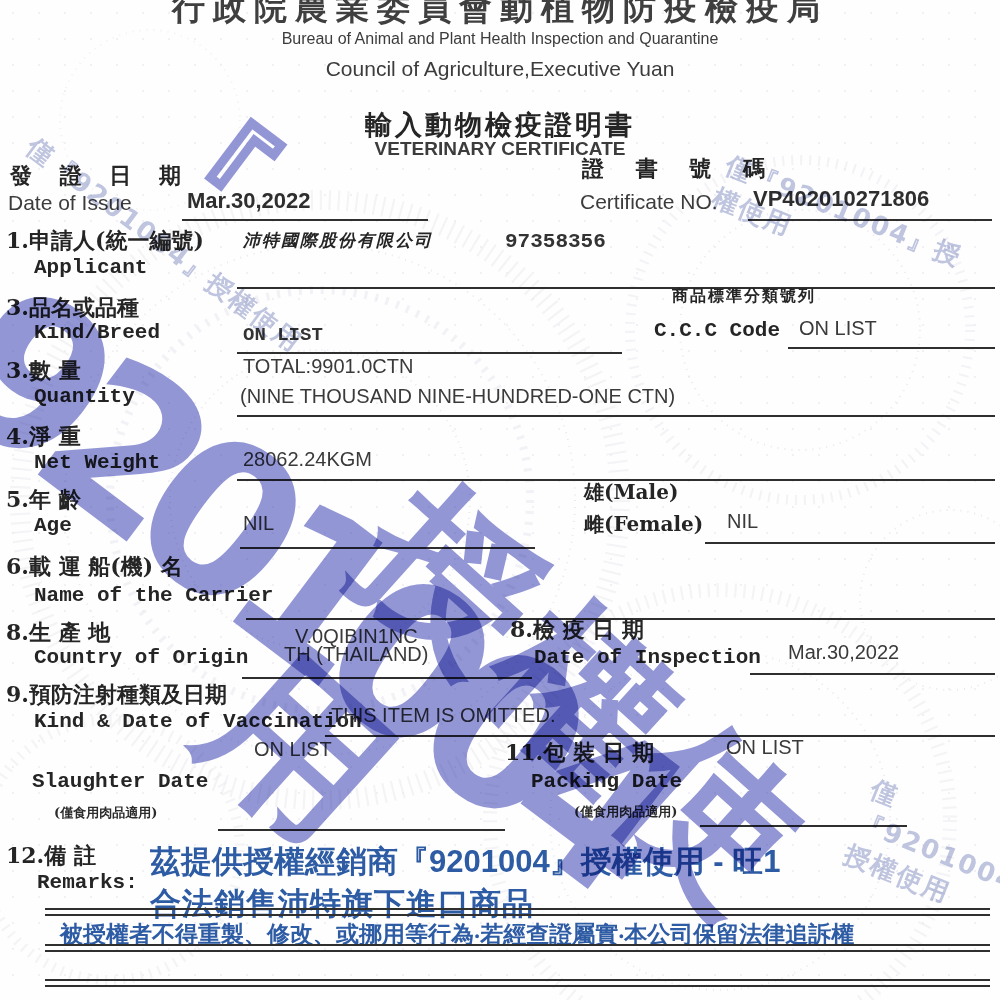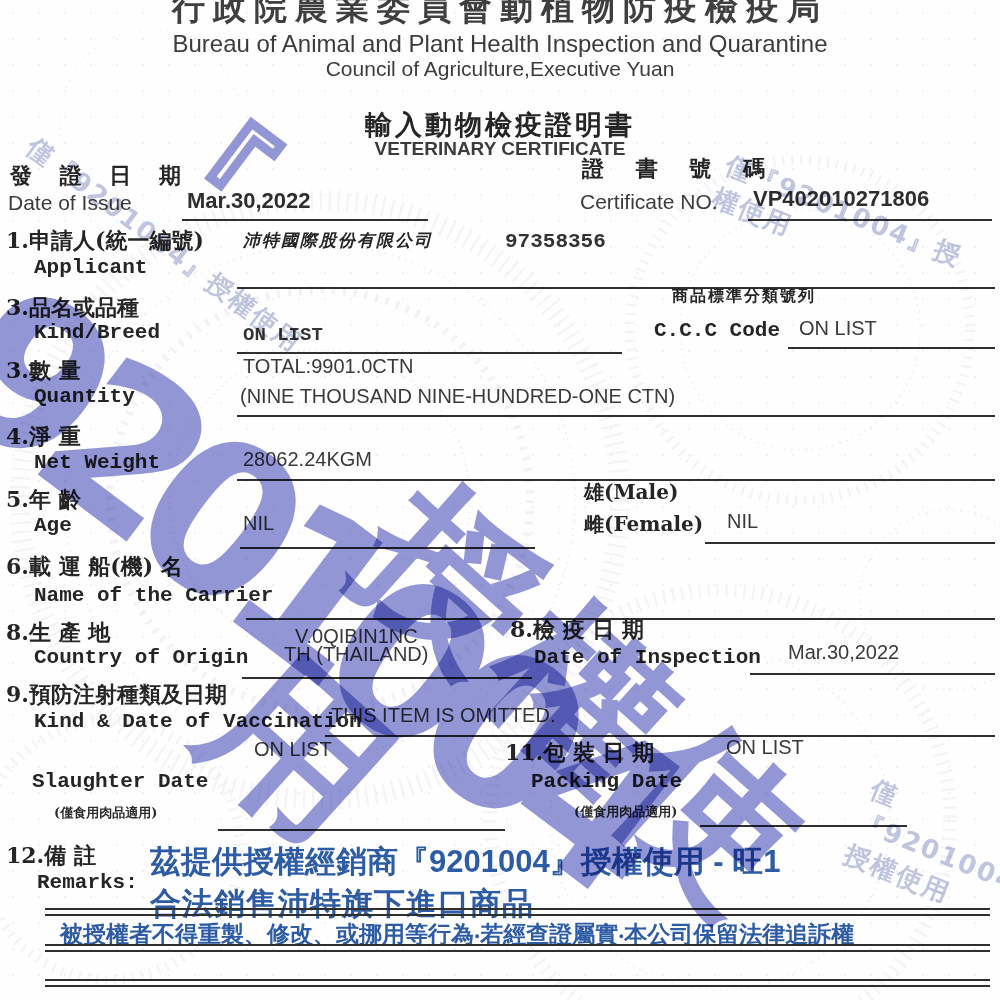--- a/index.html
+++ b/index.html
@@ -52,21 +52,21 @@
       <circle cx="800" cy="330" r="120" stroke-dasharray="1 6"></circle>
       <circle cx="720" cy="820" r="230" stroke-dasharray="2 7" stroke-width="14" opacity="0.5"></circle>
       <circle cx="720" cy="820" r="170" stroke-dasharray="1 6"></circle>
       <circle cx="110" cy="850" r="130" stroke-dasharray="2 7" stroke-width="10" opacity="0.5"></circle>
       <circle cx="950" cy="600" r="90" stroke-dasharray="1 6"></circle>
       <circle cx="150" cy="120" r="90" stroke-dasharray="1 6" opacity="0.6"></circle>
     </g>
   </svg>
 
   <div class="ctr zh" style="top:-14px;font-size:33px;letter-spacing:8px;color:#3f3f3f;">行政院農業委員會動植物防疫檢疫局</div>
-  <div class="ctr hdr-en" style="top:30px;font-size:24px;">Bureau of Animal and Plant Health Inspection and Quarantine</div>
+  <div class="ctr hdr-en" style="top:30px;font-size:16px;">Bureau of Animal and Plant Health Inspection and Quarantine</div>
   <div class="ctr hdr-en" style="top:57px;font-size:21px;">Council of Agriculture,Executive Yuan</div>
   <div class="ctr zh" style="top:107px;font-size:27px;letter-spacing:3px;">輸入動物檢疫證明書</div>
   <div class="ctr hdr-en" style="top:138px;font-size:19px;font-weight:bold;">VETERINARY CERTIFICATE</div>
 
   <div class="abs zh" style="left:10px;top:161px;letter-spacing:10px;">發 證 日 期</div>
   <div class="abs hdr-en" style="left:8px;top:191px;font-size:21px;">Date of Issue</div>
   <div class="abs sansb" style="left:187px;top:188px;">Mar.30,2022</div>
   <div class="uline" style="left:182px;top:219px;width:246px;"></div>
 
   <div class="abs zh" style="left:582px;top:154px;letter-spacing:12px;">證 書 號 碼</div>

